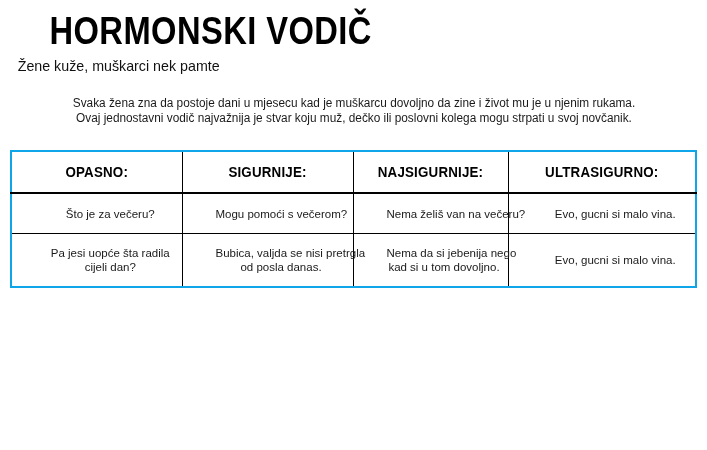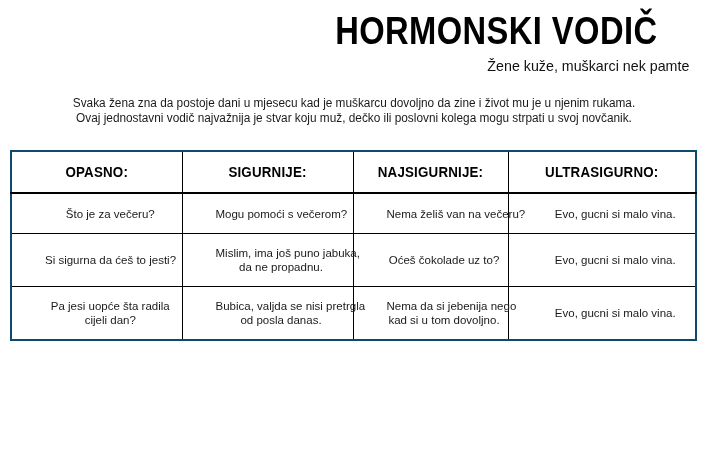--- a/index.html
+++ b/index.html
@@ -11,21 +11,21 @@
     height: 450px;
     background: #ffffff;
     font-family: "Liberation Sans", sans-serif;
     color: #111111;
     overflow: hidden;
     position: relative;
   }
 
   
   .header {
-    text-align: right;
+    text-align: left;
     padding-top: 12px;
   }
   .title {
     font-family: "Liberation Sans", sans-serif;
     font-weight: bold;
     font-size: 38px;
     letter-spacing: 0.5px;
     line-height: 1.0;
     color: #000000;
     transform: scaleX(0.86);
@@ -61,21 +61,21 @@
   .table-wrap {
     position: absolute;
     left: 10px;
     top: 150px;
     width: 685px;
   }
   table.guide {
     border-collapse: collapse;
     table-layout: fixed;
     width: 685px;
-    border: 2px solid #0c4a6e;
+    border: 2px solid #0ea5e9;
   }
   table.guide col.c1 { width: 171px; }
   table.guide col.c2 { width: 171px; }
   table.guide col.c3 { width: 155px; }
   table.guide col.c4 { width: 188px; }
 
   table.guide th,
   table.guide td {
     border: 1px solid #000000;
     text-align: center;
@@ -144,35 +144,20 @@
           </td>
           <td>
             <span class="cell-line">Nema želiš van na večeru?</span>
           </td>
           <td>
             <span class="cell-line">Evo, gucni si malo vina.</span>
           </td>
         </tr>
         <tr class="tall">
           <td>
-            <span class="cell-line">Si sigurna da ćeš to jesti?</span>
-          </td>
-          <td>
-            <span class="cell-line">Mislim, ima još puno jabuka,</span>
-            <span class="cell-line">da ne propadnu.</span>
-          </td>
-          <td>
-            <span class="cell-line">Oćeš čokolade uz to?</span>
-          </td>
-          <td>
-            <span class="cell-line">Evo, gucni si malo vina.</span>
-          </td>
-        </tr>
-        <tr class="tall">
-          <td>
             <span class="cell-line">Pa jesi uopće šta radila</span>
             <span class="cell-line">cijeli dan?</span>
           </td>
           <td>
             <span class="cell-line">Bubica, valjda se nisi pretrgla</span>
             <span class="cell-line">od posla danas.</span>
           </td>
           <td>
             <span class="cell-line">Nema da si jebenija nego</span>
             <span class="cell-line">kad si u tom dovoljno.</span>

